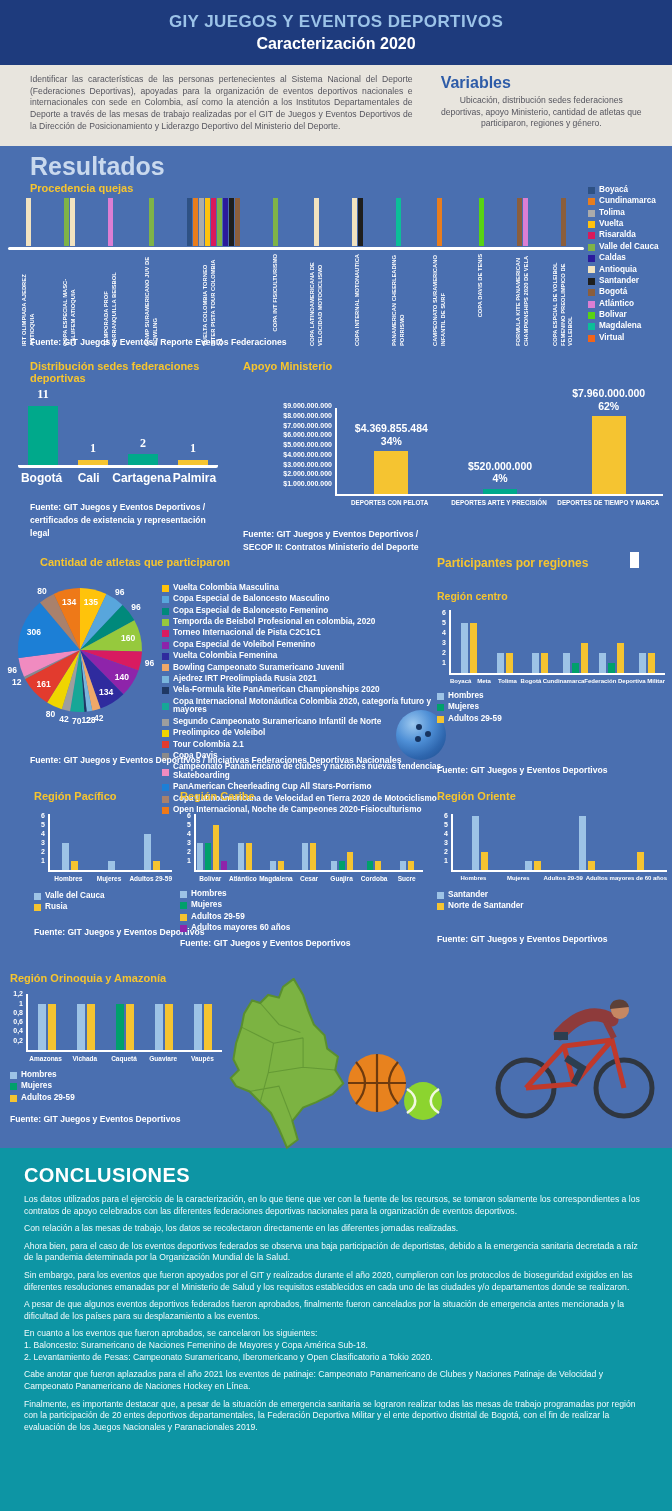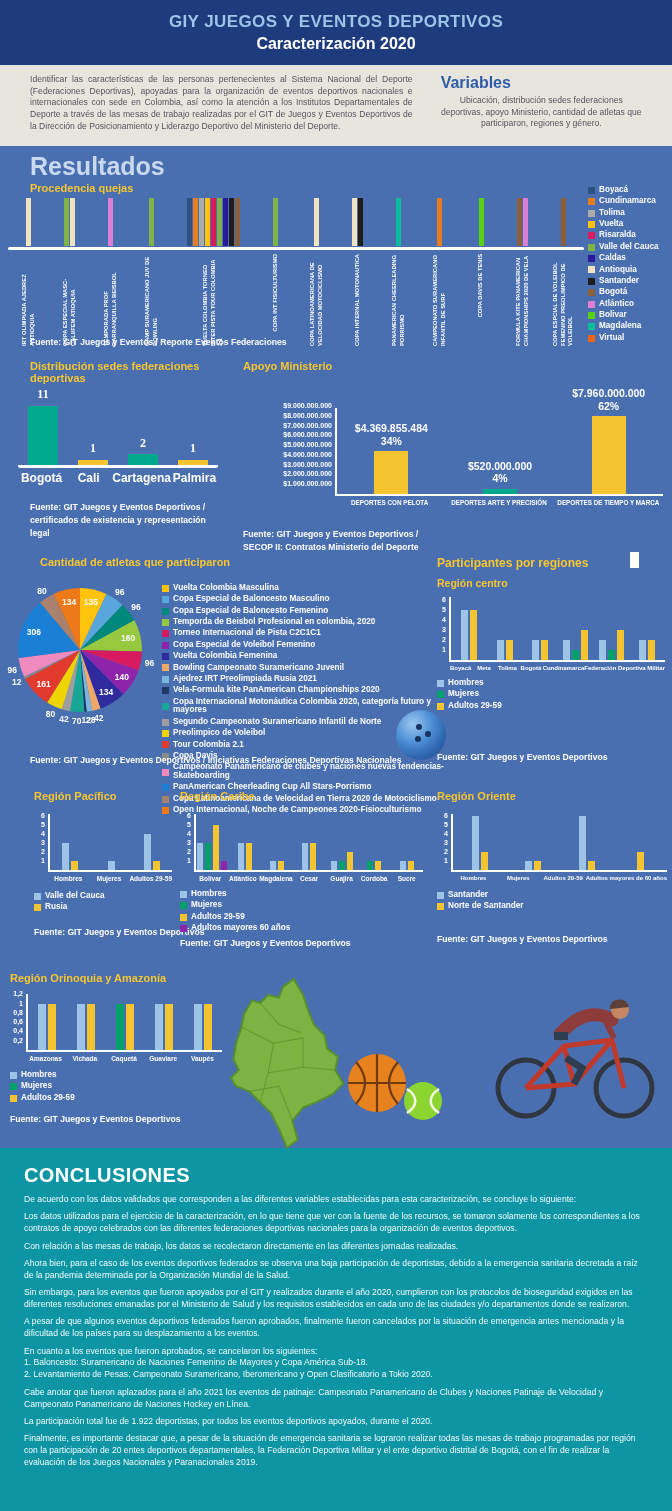--- a/index.html
+++ b/index.html
@@ -446,21 +446,21 @@
     <div class="abs chart-source" style="left:30px;top:608px;width:420px;">Fuente: GIT Juegos y Eventos Deportivos / Iniciativas Federaciones Deportivas Nacionales</div>
 
     <div class="bowling abs" style="left:396px;top:564px;">
       <div class="hole" style="left:20px;top:14px;"></div>
       <div class="hole" style="left:29px;top:21px;"></div>
       <div class="hole" style="left:19px;top:26px;"></div>
     </div>
 
     <div class="abs" style="left:437px;top:410px;width:228px;">
       <div class="chart-title" style="font-size:12px;">Participantes por regiones</div>
-      <div class="chart-title" style="font-size:10.5px;margin-top:7px;">Región centro</div>
+      <div class="chart-title" style="font-size:10.5px;margin-top:20px;">Región centro</div>
       <div>
           <div class="bc" style="margin-top: 8px; padding-left: 12px;">
             <div class="bc-area axes" style="height: 65px;">
               <div class="bc-ytick" style="bottom: 7px;">1</div>
               <div class="bc-ytick" style="bottom: 17px;">2</div>
               <div class="bc-ytick" style="bottom: 27px;">3</div>
               <div class="bc-ytick" style="bottom: 37px;">4</div>
               <div class="bc-ytick" style="bottom: 47px;">5</div>
               <div class="bc-ytick" style="bottom: 57px;">6</div>
               <div class="bc-group">
@@ -765,31 +765,29 @@
       <path d="M128,46 L136,62" fill="none" stroke="#8E3B3B" stroke-width="6"></path>
       <circle cx="142" cy="34" r="9" fill="#C68863"></circle>
       <path d="M132,30 A10,10 0 0,1 151,31 L132,33 Z" fill="#5D4037"></path>
       <path d="M76,60 L90,60" stroke="#2C3E50" stroke-width="8"></path>
     </svg>
   </section>
 
   <section class="concl">
     <h1>CONCLUSIONES</h1>
     <div id="concl-paras">
-        <p>De acuerdo con los datos validados que corresponden a las diferentes variables establecidas para esta caracterización, se concluye lo siguiente:</p>
         <p>Los datos utilizados para el ejercicio de la caracterización, en lo que tiene que ver con la fuente de los recursos, se tomaron solamente los correspondientes a los contratos de apoyo celebrados con las diferentes federaciones deportivas nacionales para la organización de eventos deportivos.</p>
         <p>Con relación a las mesas de trabajo, los datos se recolectaron directamente en las diferentes jornadas realizadas.</p>
         <p>Ahora bien, para el caso de los eventos deportivos federados se observa una baja participación de deportistas, debido a la emergencia sanitaria decretada a raíz de la pandemia determinada por la Organización Mundial de la Salud.</p>
         <p>Sin embargo, para los eventos que fueron apoyados por el GIT y realizados durante el año 2020, cumplieron con los protocolos de bioseguridad exigidos en las diferentes resoluciones emanadas por el Ministerio de Salud y los requisitos establecidos en cada uno de las ciudades y/o departamentos donde se realizaron.</p>
         <p>A pesar de que algunos eventos deportivos federados fueron aprobados, finalmente fueron cancelados por la situación de emergencia antes mencionada y la dificultad de los países para su desplazamiento a los eventos.</p>
         <p>En cuanto a los eventos que fueron aprobados, se cancelaron los siguientes:
 1. Baloncesto: Suramericano de Naciones Femenino de Mayores y Copa América Sub-18.
 2. Levantamiento de Pesas: Campeonato Suramericano, Iberomericano y Open Clasificatorio a Tokio 2020.</p>
         <p>Cabe anotar que fueron aplazados para el año 2021 los eventos de patinaje: Campeonato Panamericano de Clubes y Naciones Patinaje de Velocidad y Campeonato Panamericano de Naciones Hockey en Línea.</p>
-        <p>La participación total fue de 1.922 deportistas, por todos los eventos deportivos apoyados, durante el 2020.</p>
         <p>Finalmente, es importante destacar que, a pesar de la situación de emergencia sanitaria se lograron realizar todas las mesas de trabajo programadas por región con la participación de 20 entes deportivos departamentales, la Federación Deportiva Militar y el ente deportivo distrital de Bogotá, con el fin de realizar la evaluación de los Juegos Nacionales y Paranacionales 2019.</p>
       </div>
     <div class="footer-logos">
       <div class="crest-box">
         <svg width="20" height="24" viewBox="0 0 20 24">
           <path d="M10,0 L6,4 L14,4 Z" fill="#3B3B3B"></path>
           <rect x="3" y="5" width="14" height="7" fill="#F5C431"></rect>
           <rect x="3" y="12" width="14" height="4" fill="#2E5CA8"></rect>
           <path d="M3,16 L17,16 L10,23 Z" fill="#C0392B"></path>
         </svg>

